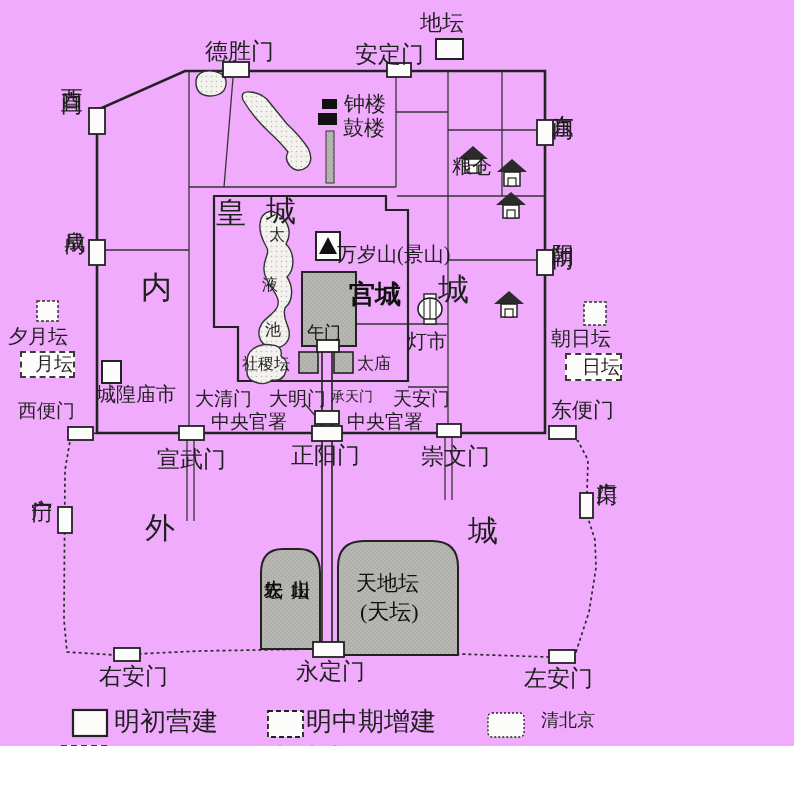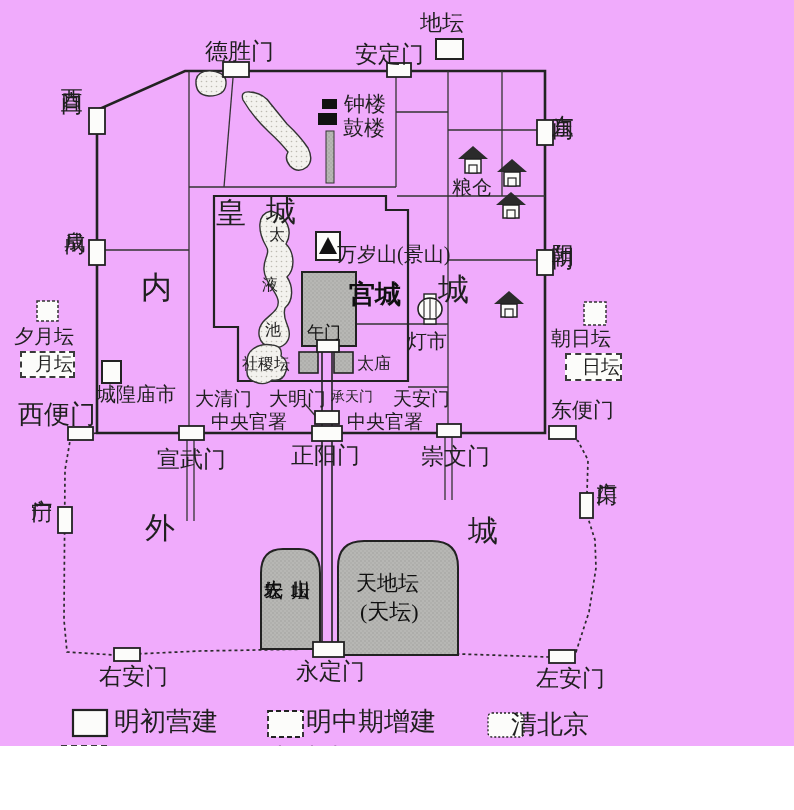--- a/index.html
+++ b/index.html
@@ -154,71 +154,71 @@
   <rect x="268" y="711" width="35" height="26" fill="#fcfcfa" stroke="#222" stroke-width="1.8" stroke-dasharray="5 3"></rect>
   <rect x="488" y="713" width="36" height="24" rx="4" fill="#fcfcfa" stroke="#222" stroke-width="1.3" stroke-dasharray="2 2"></rect>
   <rect x="237" y="749" width="28" height="22" fill="url(#gry)" stroke="#222" stroke-width="1.5"></rect>
 </svg>
 
 <span class="lbl" style="left:420px;top:11px;font-size:22px">地坛</span>
 <span class="lbl" style="left:205px;top:40px;font-size:23px">德胜门</span>
 <span class="lbl" style="left:355px;top:43px;font-size:23px">安定门</span>
 <span class="lbl" style="left:344px;top:93px;font-size:21px">钟楼</span>
 <span class="lbl" style="left:343px;top:117px;font-size:21px">鼓楼</span>
-<span class="lbl" style="left:452px;top:177px;font-size:20px">粮仓</span>
+<span class="lbl" style="left:452px;top:156px;font-size:20px">粮仓</span>
 <span class="lbl v" style="left:60px;top:72px;font-size:22px">西直门</span>
 <span class="lbl v" style="left:551px;top:97px;font-size:22px">东直门</span>
 <span class="lbl" style="left:216px;top:197px;font-size:30px">皇</span>
 <span class="lbl" style="left:266px;top:195px;font-size:30px">城</span>
 <span class="lbl" style="left:337px;top:244px;font-size:20px">万岁山(景山)</span>
 <span class="lbl" style="left:269px;top:226px;font-size:16px">太</span>
 <span class="lbl" style="left:262px;top:276px;font-size:16px">液</span>
 <span class="lbl" style="left:265px;top:321px;font-size:16px">池</span>
 <span class="lbl" style="left:141px;top:271px;font-size:31px">内</span>
 <span class="lbl" style="left:438px;top:273px;font-size:31px">城</span>
 <span class="lbl bold ongray" style="left:305px;top:281px;font-size:26px">宫城</span>
 <span class="lbl ongray" style="left:307px;top:324px;font-size:17px">午门</span>
 <span class="lbl" style="left:242px;top:355px;font-size:16px">社稷坛</span>
 <span class="lbl" style="left:357px;top:355px;font-size:17px">太庙</span>
 <span class="lbl" style="left:407px;top:331px;font-size:20px">灯市</span>
 <span class="lbl v" style="left:63px;top:214px;font-size:21px">阜成门</span>
 <span class="lbl v" style="left:551px;top:227px;font-size:22px">朝阳门</span>
-<span class="lbl" style="left:14px;top:326px;font-size:20px">夕月坛</span>
+<span class="lbl" style="left:8px;top:326px;font-size:20px">夕月坛</span>
 <span class="lbl" style="left:551px;top:328px;font-size:20px">朝日坛</span>
 <div class="dashbox" style="left:20px;top:351px;width:55px;height:27px">
   <span class="lbl" style="position:static;font-size:19px">月坛</span>
 </div>
 <div class="dashbox" style="left:565px;top:353px;width:57px;height:28px">
   <span class="lbl" style="position:static;font-size:19px">日坛</span>
 </div>
 <span class="lbl" style="left:96px;top:384px;font-size:20px">城隍庙市</span>
 <span class="lbl" style="left:195px;top:389px;font-size:19px">大清门</span>
 <span class="lbl" style="left:269px;top:389px;font-size:19px">大明门</span>
 <span class="lbl" style="left:331px;top:389px;font-size:14px">承天门</span>
 <span class="lbl" style="left:393px;top:389px;font-size:19px">天安门</span>
 <span class="lbl" style="left:211px;top:412px;font-size:19px">中央官署</span>
 <span class="lbl" style="left:347px;top:412px;font-size:19px">中央官署</span>
-<span class="lbl" style="left:18px;top:401px;font-size:26px">西便门</span>
+<span class="lbl" style="left:18px;top:401px;font-size:19px">西便门</span>
 <span class="lbl" style="left:551px;top:399px;font-size:21px">东便门</span>
 <span class="lbl" style="left:157px;top:448px;font-size:23px">宣武门</span>
 <span class="lbl" style="left:291px;top:444px;font-size:23px">正阳门</span>
 <span class="lbl" style="left:421px;top:445px;font-size:23px">崇文门</span>
 <span class="lbl" style="left:145px;top:512px;font-size:30px">外</span>
 <span class="lbl" style="left:468px;top:515px;font-size:30px">城</span>
 <span class="lbl v" style="left:30px;top:482px;font-size:21px">广宁门</span>
 <span class="lbl v" style="left:595px;top:465px;font-size:21px">广渠门</span>
 <span class="lbl v ongray" style="left:263px;top:564px;font-size:19px">先农坛</span>
 <span class="lbl v ongray" style="left:290px;top:564px;font-size:19px">山川坛</span>
 <span class="lbl ongray" style="left:356px;top:572px;font-size:21px">天地坛</span>
 <span class="lbl ongray" style="left:360px;top:600px;font-size:22px">(天坛)</span>
 <span class="lbl" style="left:99px;top:665px;font-size:23px">右安门</span>
 <span class="lbl" style="left:296px;top:660px;font-size:23px">永定门</span>
-<span class="lbl" style="left:536px;top:667px;font-size:23px">左安门</span>
+<span class="lbl" style="left:524px;top:667px;font-size:23px">左安门</span>
 
 <span class="lbl" style="left:114px;top:708px;font-size:26px">明初营建</span>
 <span class="lbl" style="left:306px;top:708px;font-size:26px">明中期增建</span>
-<span class="lbl" style="left:511px;top:711px;font-size:26px">清北京</span>
+<span class="lbl" style="left:541px;top:711px;font-size:18px">清北京</span>
 <div class="dashbox" style="left:61px;top:745px;width:46px;height:27px">
   <span class="lbl" style="position:static;font-size:19px">月坛</span>
 </div>
 <span class="lbl" style="left:268px;top:745px;font-size:26px">中轴线</span>
 
 </div>
 
 </body></html>

